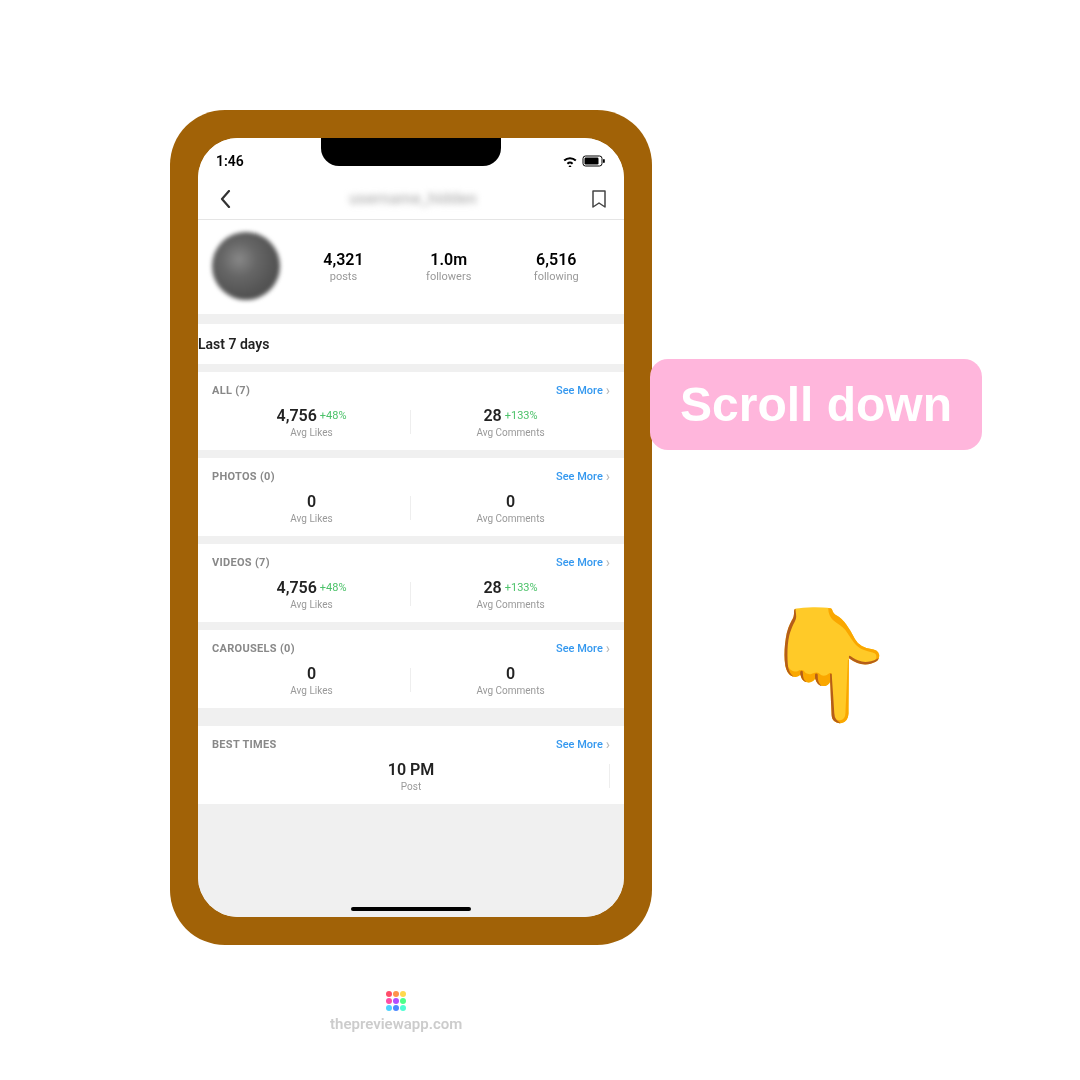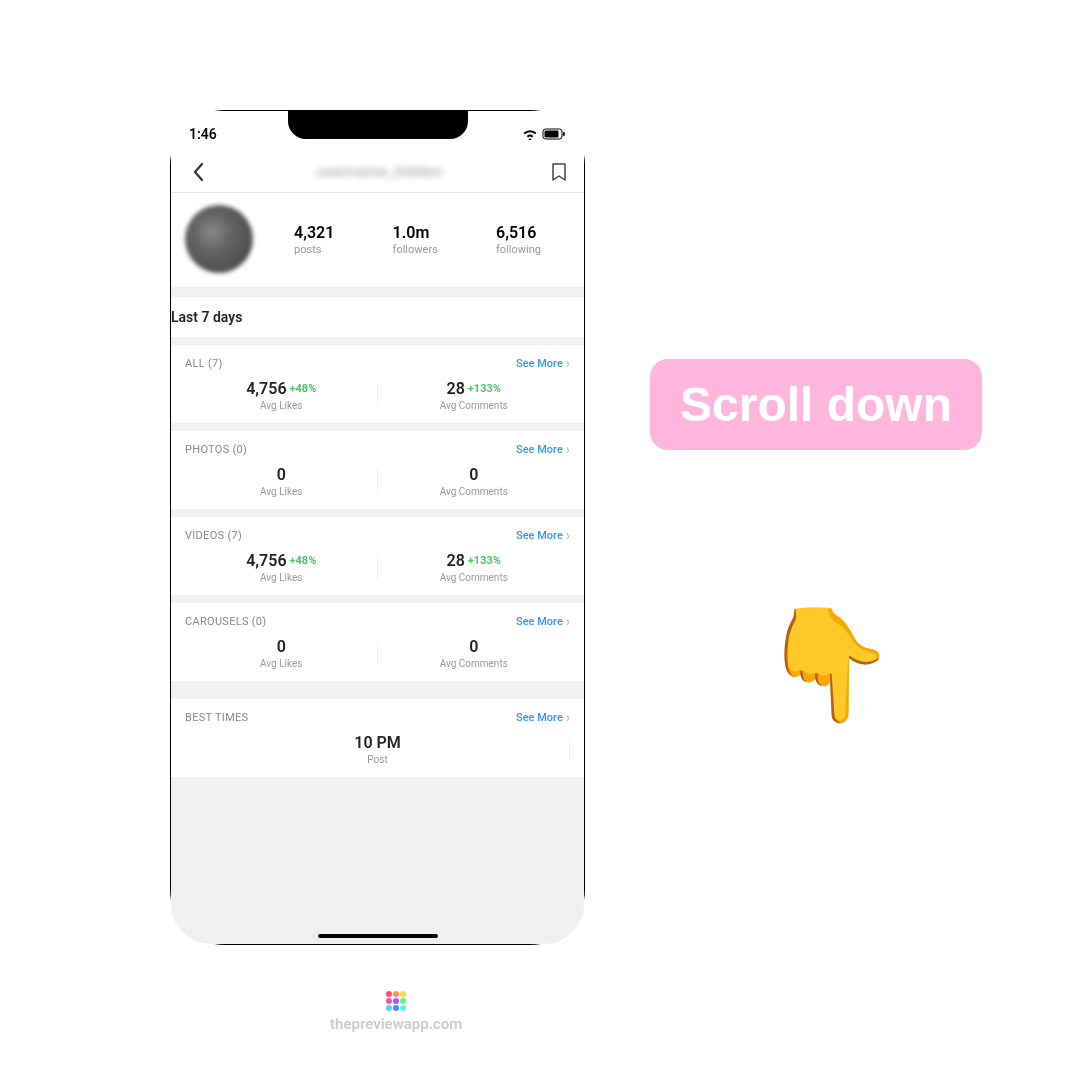--- a/index.html
+++ b/index.html
@@ -1,45 +1,45 @@
 <!DOCTYPE html>
 <html><head>
 <meta charset="utf-8">
 <style>
 *{box-sizing:border-box;margin:0;padding:0;font-family:-apple-system,BlinkMacSystemFont,"Segoe UI",Roboto,Helvetica,Arial,sans-serif}
 body{width:1080px;height:1080px;background:#fff;position:relative;overflow:hidden}
-.phone{position:absolute;left:170px;top:110px;width:415px;height:835px;background:#000000;border-radius:55px;padding:1px}
+.phone{position:absolute;left:170px;top:110px;width:482px;height:835px;background:#a16207;border-radius:55px;padding:28px}
 .screen{width:100%;height:100%;background:#f9f9f9;border-radius:40px;overflow:hidden;position:relative}
 .notch{position:absolute;top:0;left:50%;transform:translateX(-50%);width:180px;height:28px;background:#000;border-radius:0 0 18px 18px;z-index:10}
 .status-bar{height:40px;display:flex;justify-content:space-between;align-items:center;padding:6px 18px 0;font-size:14px;font-weight:600;color:#000;background:#fff}
 .status-right{display:flex;align-items:center;gap:4px}
 .wifi-icon,.battery-icon{display:inline-block}
 .wifi-icon svg,.battery-icon svg{display:block}
 .header{height:42px;display:flex;align-items:center;justify-content:space-between;padding:0 14px;background:#fff;border-bottom:1px solid #e5e5e5}
 .back-btn{width:26px;height:26px;display:flex;align-items:center;justify-content:center}
 .header-title{flex:1;text-align:center;color:#bbb;filter:blur(3px);font-size:16px;font-weight:600}
 .bookmark-btn{width:22px;height:22px;display:flex;align-items:center;justify-content:center}
 .profile-row{display:flex;align-items:center;padding:12px 14px 14px;background:#fff}
 .avatar{width:68px;height:68px;border-radius:50%;background:radial-gradient(circle at 40% 40%,#888 0%,#666 30%,#555 60%,#444 100%);filter:blur(2px)}
 .stats{flex:1;display:flex;justify-content:space-around;margin-left:12px}
-.stat{text-align:left}
+.stat{text-align:center}
 .stat-num{font-size:16px;font-weight:600;color:#000}
 .stat-label{font-size:11px;color:#999;margin-top:1px}
 .sep{height:10px;background:#f0f0f0}
 .section-title{text-align:left;font-size:14px;font-weight:600;color:#222;padding:12px 0;background:#fff}
 .card{background:#fff;padding:10px 14px 12px;margin-top:8px}
 .card-head{display:flex;justify-content:space-between;align-items:center;margin-bottom:8px}
-.card-label{font-size:11px;font-weight:400;color:#888;letter-spacing:.3px}
+.card-label{font-size:11px;font-weight:700;color:#888;letter-spacing:.3px}
 .see-more{font-size:11px;color:#3498ef;font-weight:500;display:flex;align-items:center;gap:2px}
 .see-more::after{content:"›";font-size:14px;color:#bbb;margin-left:1px}
 .card-body{display:flex}
 .metric{flex:1;text-align:center;position:relative}
 .metric:first-child::after{content:"";position:absolute;right:0;top:4px;bottom:4px;width:1px;background:#eee}
 .metric-val{font-size:16px;font-weight:600;color:#222;display:inline-block}
-.metric-change{font-size:11px;color:#4cc26a;font-weight:700;margin-left:3px;vertical-align:2px}
+.metric-change{font-size:11px;color:#4cc26a;font-weight:400;margin-left:3px;vertical-align:2px}
 .metric-sub{font-size:10px;color:#999;margin-top:2px}
 .home-ind{position:absolute;bottom:6px;left:50%;transform:translateX(-50%);width:120px;height:4px;background:#000;border-radius:3px}
 .callout{position:absolute;left:650px;top:359px;background:#ffb6dc;color:#fff;font-size:48px;font-weight:800;padding:18px 30px;border-radius:18px;font-family:"Arial Rounded MT Bold",Arial,sans-serif}
 .pointer{position:absolute;left:760px;top:600px;font-size:110px}
 .watermark{position:absolute;left:330px;top:980px;text-align:center}
 .wm-icon{font-size:18px;margin-bottom:4px}
 .wm-icon-grid{display:inline-grid;grid-template-columns:repeat(3,6px);grid-template-rows:repeat(3,6px);gap:1px}
 .wm-icon-grid span{width:6px;height:6px;border-radius:50%}
 .wm-text{font-size:15px;color:#ccc;font-weight:600}
 .content{height:calc(100% - 82px);overflow:hidden;background:#f0f0f0}

